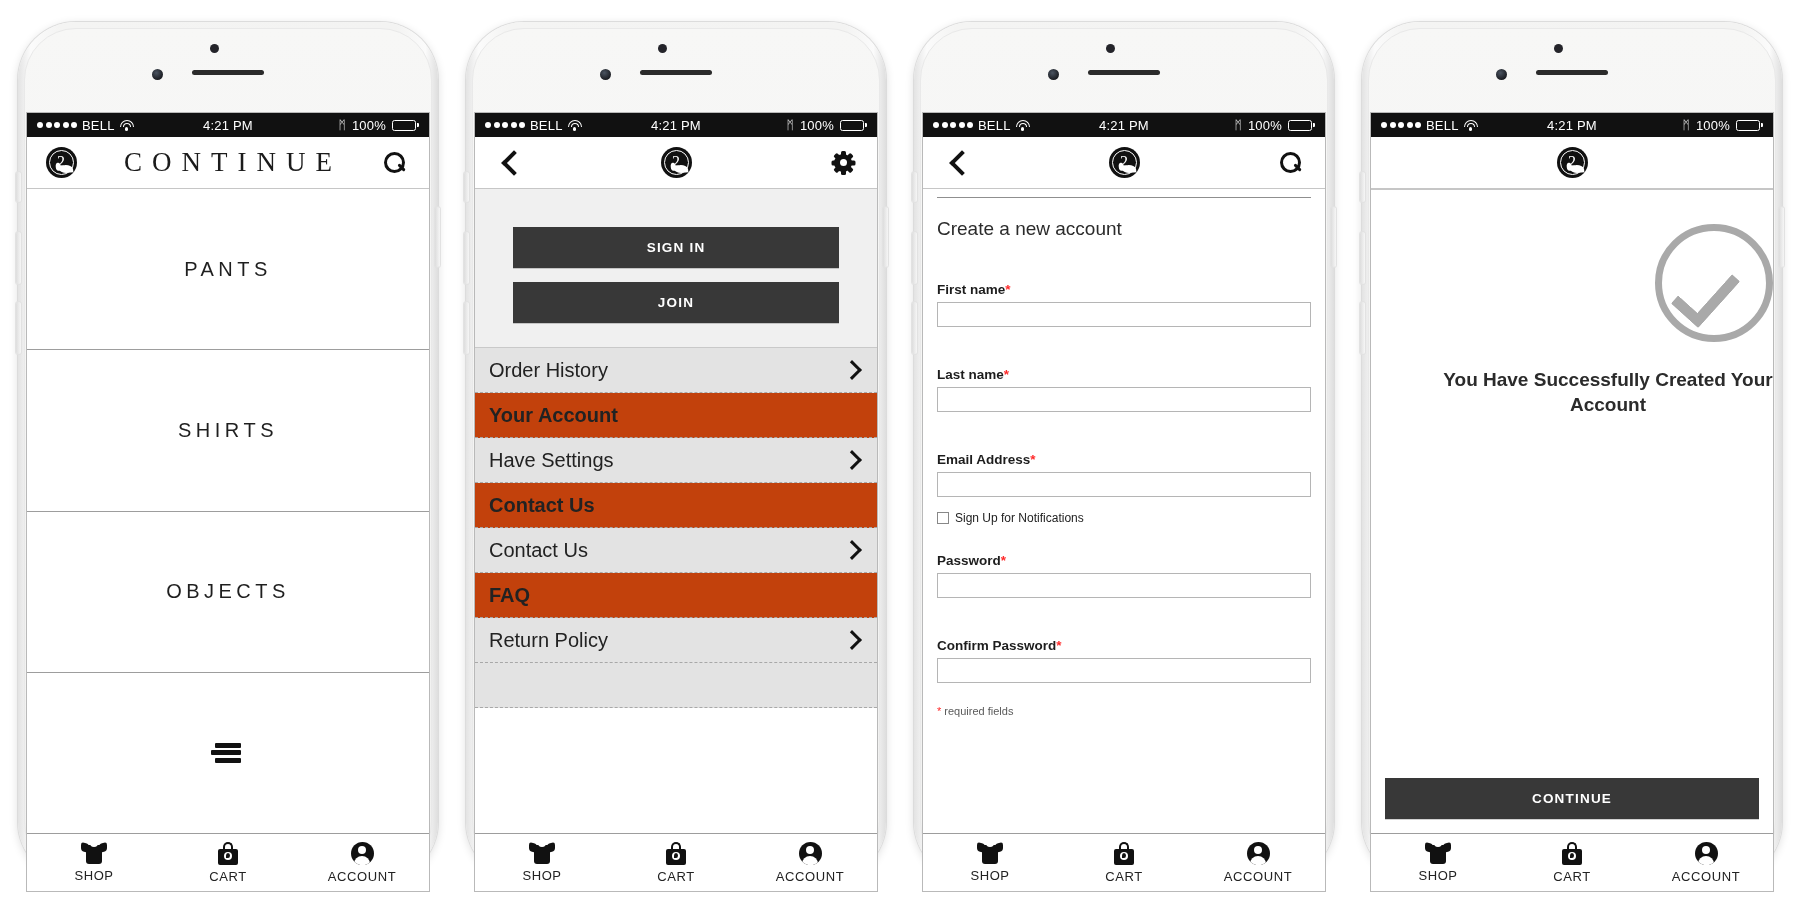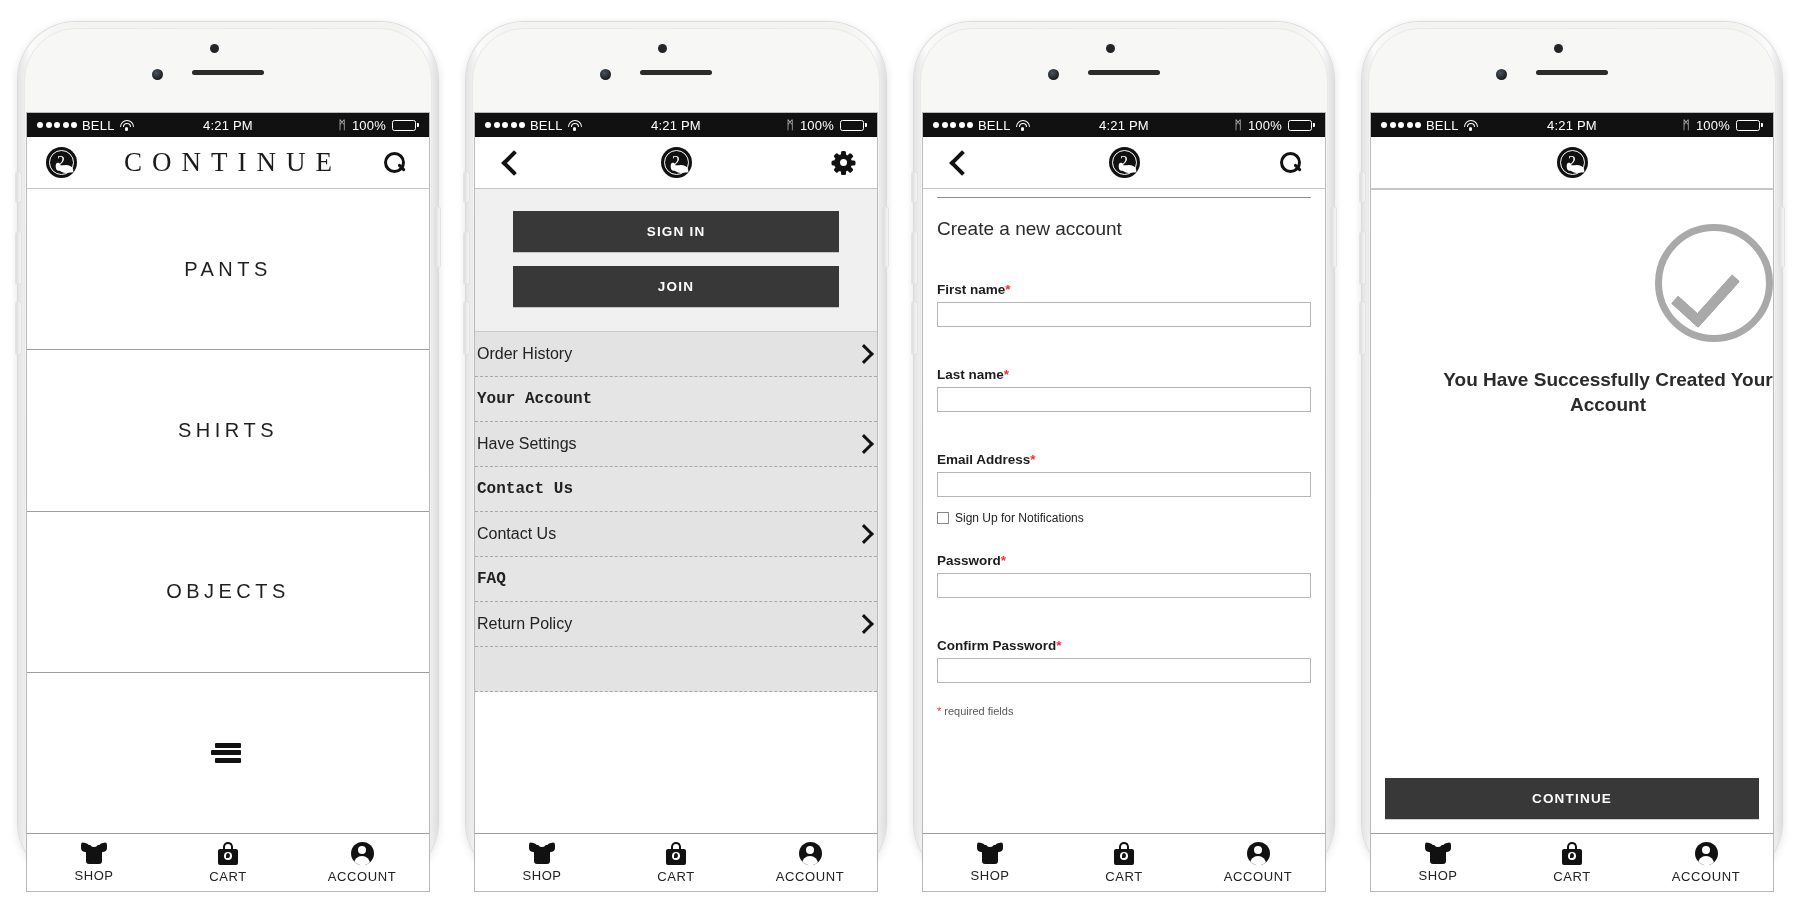--- a/index.html
+++ b/index.html
@@ -173,37 +173,37 @@
   .ic-bag { width: 24px; height: 23px; position: relative; }
   .ic-bag .bag { position:absolute; left:2px; bottom:0; width:20px; height:16px; background:#111; border-radius:2px;}
   .ic-bag .handle { position:absolute; left:7px; top:0; width:10px; height:10px; border:2.6px solid #111; border-bottom:none; border-radius:5px 5px 0 0;}
   .ic-bag .mark { position:absolute; left:8px; bottom:5px; width:8px;height:8px;border-radius:50%;background:#fff;}
   .ic-bag .mark:after{content:"";position:absolute;left:2px;top:1px;width:4px;height:5px;background:#111;border-radius:50% 50% 50% 0;}
   .ic-acct { width: 23px; height: 23px; border-radius:50%; background:#111; position:relative; overflow:hidden;}
   .ic-acct .head { position:absolute; left:50%; top:4px; margin-left:-4px; width:8px;height:8px;border-radius:50%;background:#fff;}
   .ic-acct .shoulders{ position:absolute; left:50%; bottom:-1px; margin-left:-8px; width:16px;height:10px;border-radius:8px 8px 0 0;background:#fff;}
 
   
-  .s2-top { background:#f0f0f0; padding: 22px 38px 24px; border-bottom: 1px solid #c9c9c9; }
+  .s2-top { background:#f0f0f0; padding: 38px 38px 24px; border-bottom: 1px solid #c9c9c9; }
   .btn-dark {
     display:block; width: 100%; background:#383838; color:#fff; border:none;
     font-size: 13.5px; font-weight: bold; letter-spacing: 1.2px;
     padding: 13px 0; text-align:center; cursor:pointer;
     box-shadow: 0 1px 0 rgba(0,0,0,.18);
   }
   .btn-dark + .btn-dark { margin-top: 14px; }
   .s2-list { flex: 1 1 auto; overflow: hidden; }
   .row {
     display:flex; align-items:center; justify-content:space-between;
-    padding: 0 2px; height: 45px;
+    padding: 0 14px; height: 45px;
     border-bottom: 1px dashed #a8a8a8;
-    font-size: 16px; color:#222;
+    font-size: 20px; color:#222;
   }
   .row.grey { background:#e3e3e3; }
-  .row.white { background:#e5e5e5; font-weight: bold; font-family: Liberation Mono, monospace; }
+  .row.white { background:#c2410c; font-weight: bold; }
   .row .chev-right { width: 16px; height: 16px; position: relative; }
   .row .chev-right:before {
     content:""; position:absolute; right:4px; top:1px; width:11px;height:11px;
     border-right:3.5px solid #111; border-top:3.5px solid #111; transform: rotate(45deg);
   }
 
   
   .form-wrap { flex:1 1 auto; padding: 0 14px; background:#fff; overflow:hidden; }
   .form-rule { border-top: 1px solid #8f8f8f; margin: 8px 0 0; }
   .form-title { font-size: 19px; color:#2b2b2b; padding: 20px 0 14px; font-family:"Liberation Sans",sans-serif; }

